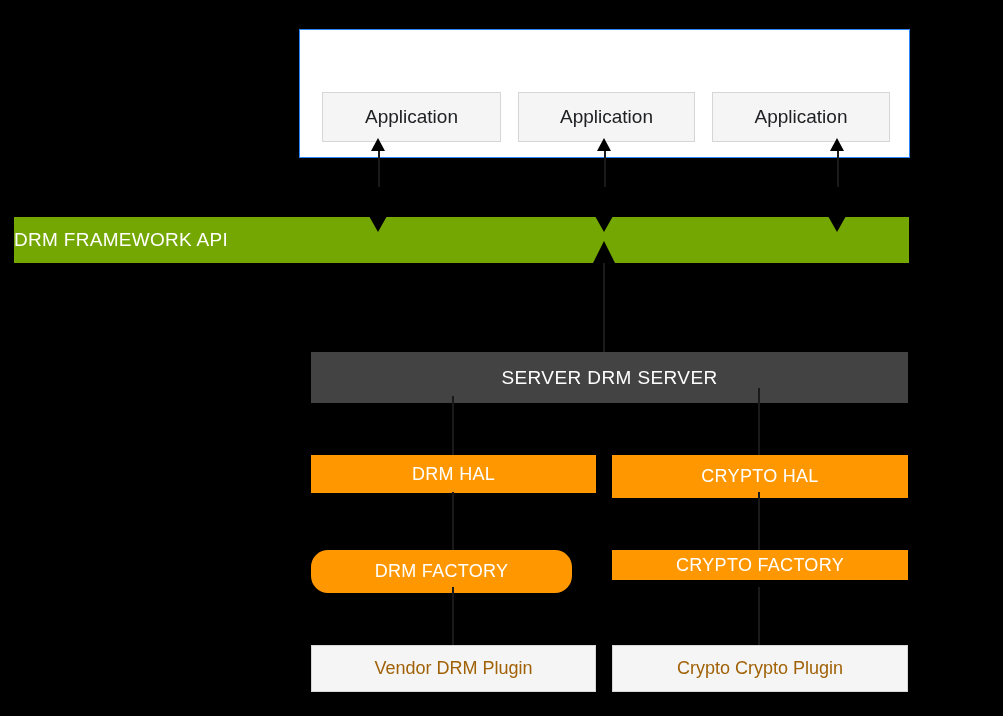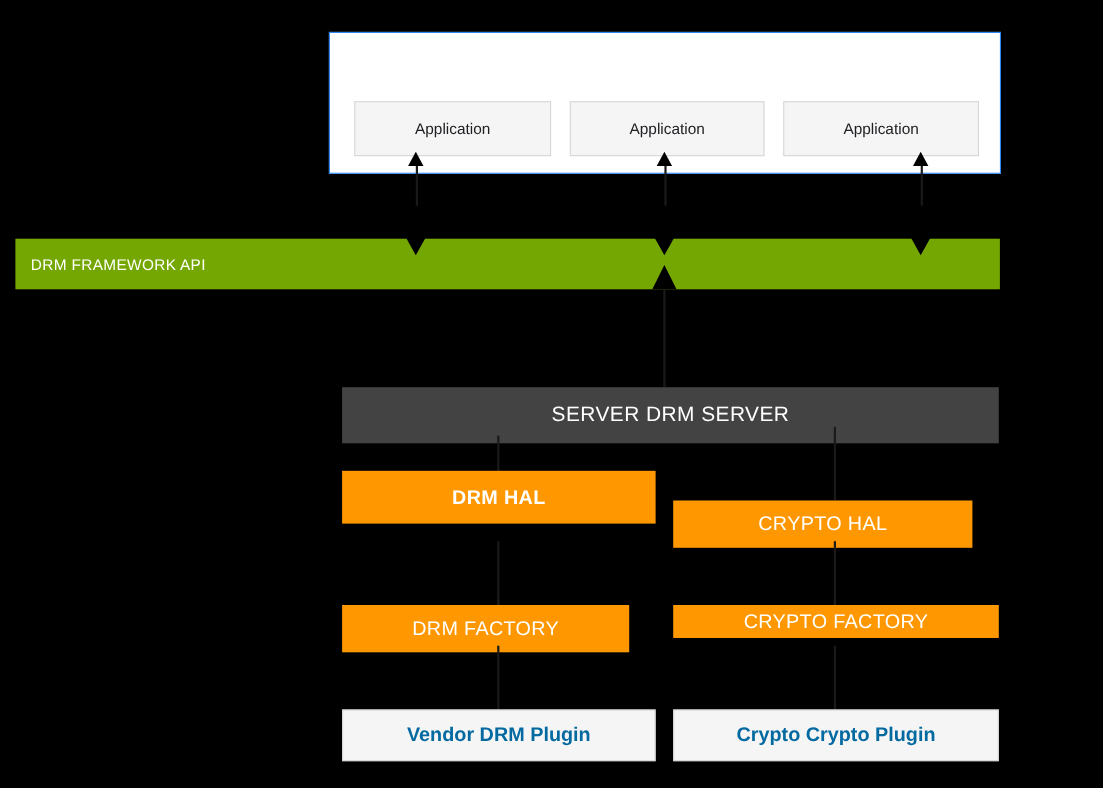--- a/index.html
+++ b/index.html
@@ -57,38 +57,37 @@
     position: absolute;
     top: 62px;
     height: 50px;
     background: #f5f5f5;
     border: 1px solid #d4d7d4;
     box-sizing: border-box;
     display: flex;
     align-items: center;
     justify-content: center;
     color: #202124;
-    font-size: 14px;
+    font-size: 19px;
     font-weight: 400;
   }
   #app-box-0 { left: 22px;  width: 179px; }
   #app-box-1 { left: 218px; width: 177px; }
   #app-box-2 { left: 412px; width: 178px; }
 
   
   #drm-framework-bar {
     left: 14px;
     top: 217px;
     width: 895px;
     height: 46px;
     background: #74a701;
     justify-content: flex-start;
     color: #ffffff;
-    font-size: 14px;
-    padding-left: 14px;
+    font-size: 19px;
     letter-spacing: 0.3px;
   }
 
   
   #media-drm-server {
     left: 311px;
     top: 352px;
     width: 597px;
     height: 51px;
     background: #434343;
@@ -97,32 +96,31 @@
     letter-spacing: 0.4px;
   }
 
   
   .orange-box {
     background: #ff9800;
     color: #ffffff;
     font-size: 18px;
     letter-spacing: 0.3px;
   }
-  #drm-hal        { left: 311px; top: 428px; width: 285px; height: 48px; font-weight: bold; }
-  #crypto-hal     { left: 612px; top: 455px; width: 272px; height: 43px; }
-  #drm-factory    { left: 311px; top: 550px; width: 261px; height: 43px; }
+  #drm-hal        { left: 311px; top: 455px; width: 285px; height: 38px; }
+  #crypto-hal     { left: 612px; top: 455px; width: 296px; height: 43px; }
+  #drm-factory    { left: 311px; top: 550px; width: 261px; height: 43px; border-radius: 17px; }
   #crypto-factory { left: 612px; top: 550px; width: 296px; height: 30px; }
 
   
   .plugin-box {
     background: #f5f5f5;
     border: 1px solid #d4d7d4;
-    color: #0369a1;
+    color: #a16207;
     font-size: 18px;
-    font-weight: bold;
   }
   #vendor-drm-plugin    { left: 311px; top: 645px; width: 285px; height: 47px; }
   #vendor-crypto-plugin { left: 612px; top: 645px; width: 296px; height: 47px; }
 
   
   .conn-line {
     position: absolute;
     width: 2px;
     background: #1a1a1a;
   }

